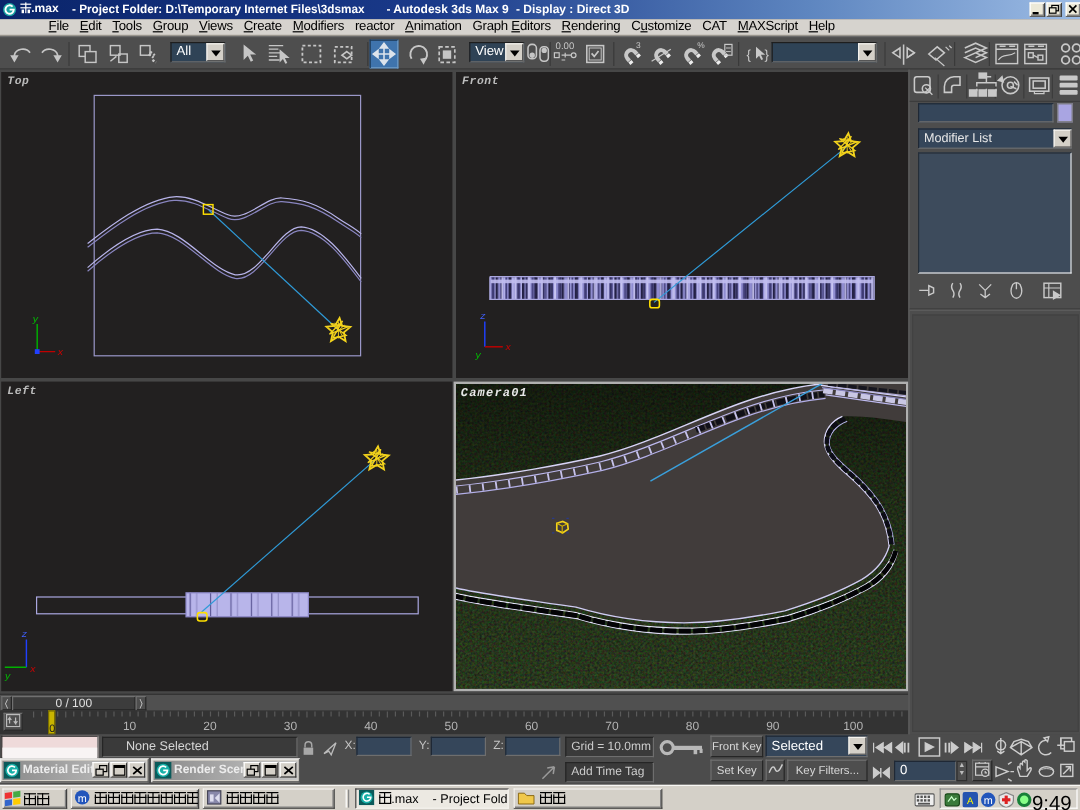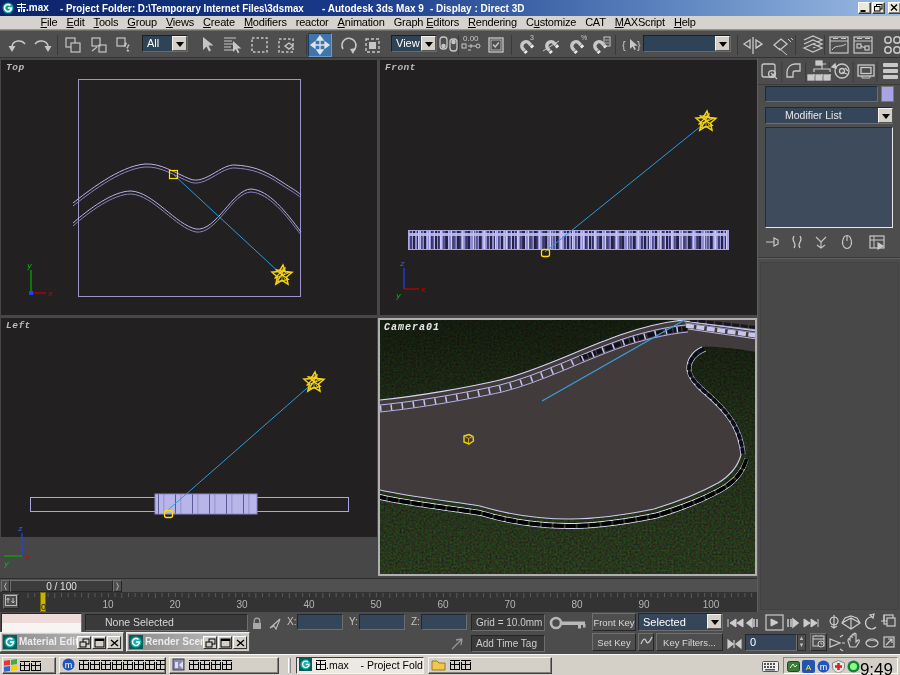--- a/index.html
+++ b/index.html
@@ -249,21 +249,21 @@
   <use href="#star" x="326" y="61"></use>
   <g font-family="Liberation Mono" font-size="8">
    <line x1="24" y1="229" x2="24" y2="208" stroke="#2040ff" stroke-width="1.2"></line>
    <line x1="24" y1="229" x2="39" y2="229" stroke="#c00000" stroke-width="1.2"></line>
    <text x="20" y="206" fill="#4060ff">z</text>
    <text x="16" y="238" fill="#00c000">y</text>
    <text x="41" y="232" fill="#d00000">x</text>
   </g>
  </svg>
       </div>
- <div class="vp" id="vpLeft" style="left:1px;top:260px;width:376px;height:219px">
+ <div class="vp" id="vpLeft" style="left:1px;top:260px;width:376px;height:258px">
         <div class="vplabel">Left</div>
  <svg width="376" height="258" style="position:absolute;left:0;top:0">
   <defs>
    <pattern id="bcC" width="17" height="24" patternUnits="userSpaceOnUse">
     <rect x="4" width="1" height="24" fill="#5c5896"></rect>
     <rect x="9.5" width="0.8" height="24" fill="#8a86c0"></rect>
    </pattern>
   </defs>
   <rect x="29.5" y="179.5" width="318" height="14" fill="none" stroke="#aaa7e0" stroke-width="1"></rect>
   <rect x="154" y="176" width="102" height="20" fill="#b8b5ea"></rect>
@@ -497,21 +497,21 @@
   </g>
   <g fill="#c9c9c9">
    <rect x="125" y="4" width="15" height="4" rx="1"></rect>
           <rect x="125" y="10" width="15" height="4" rx="1"></rect>
           <rect x="125" y="16" width="15" height="4" rx="1"></rect>
   </g>
  </svg>
  <div class="abs" style="left:0;top:26px;width:143px;height:1px;background:#3c3c3c"></div>
  <div class="bluefield" style="left:7px;top:28px;width:113px;height:16px"></div>
  <div class="abs" style="left:123px;top:28px;width:13px;height:16px;background:#a9a5e2;border:1px solid #777"></div>
- <div class="bluefield" style="left:7px;top:49px;width:128px;height:17px;color:#e8e8e8;font-size:10.5px;line-height:15px;padding-left:19px">Modifier List</div>
+ <div class="bluefield" style="left:7px;top:49px;width:128px;height:17px;color:#e8e8e8;font-size:10.5px;line-height:15px;padding-left:4px">Modifier List</div>
  <div class="ddb" style="left:120px;top:50px;"></div>
  <div class="abs" style="left:7px;top:69px;width:128px;height:101px;background:#3d4b5c;border:1px solid;border-color:#252e38 #e8e8e8 #e8e8e8 #252e38"></div>
  <svg width="143" height="22" style="position:absolute;left:0;top:173px">
   <g stroke="#c9c9c9" fill="none" stroke-width="1.2">
    <path d="M8,11 h8 m0,-4 v8 l4,-2 v-4 Z"></path>
    <path d="M36,5 q-2,3 0,6 q2,3 0,6 m6,-12 q2,3 0,6 q-2,3 0,6"></path>
    <path d="M58,6 l5,5 l5,-5 m-5,5 v6 m-4,-3 l4,3 l4,-3" stroke-width="1.1"></path>
    <path d="M86,6 q-3,6 0,10 q3,3 6,0 q3,-4 0,-10 q-3,-3 -6,0 Z m3,-1 v5" stroke-width="1.1"></path>
    <rect x="112" y="5" width="14" height="12"></rect>
           <path d="M112,9 h14 m-10,-4 v12" stroke-width="1"></path>

